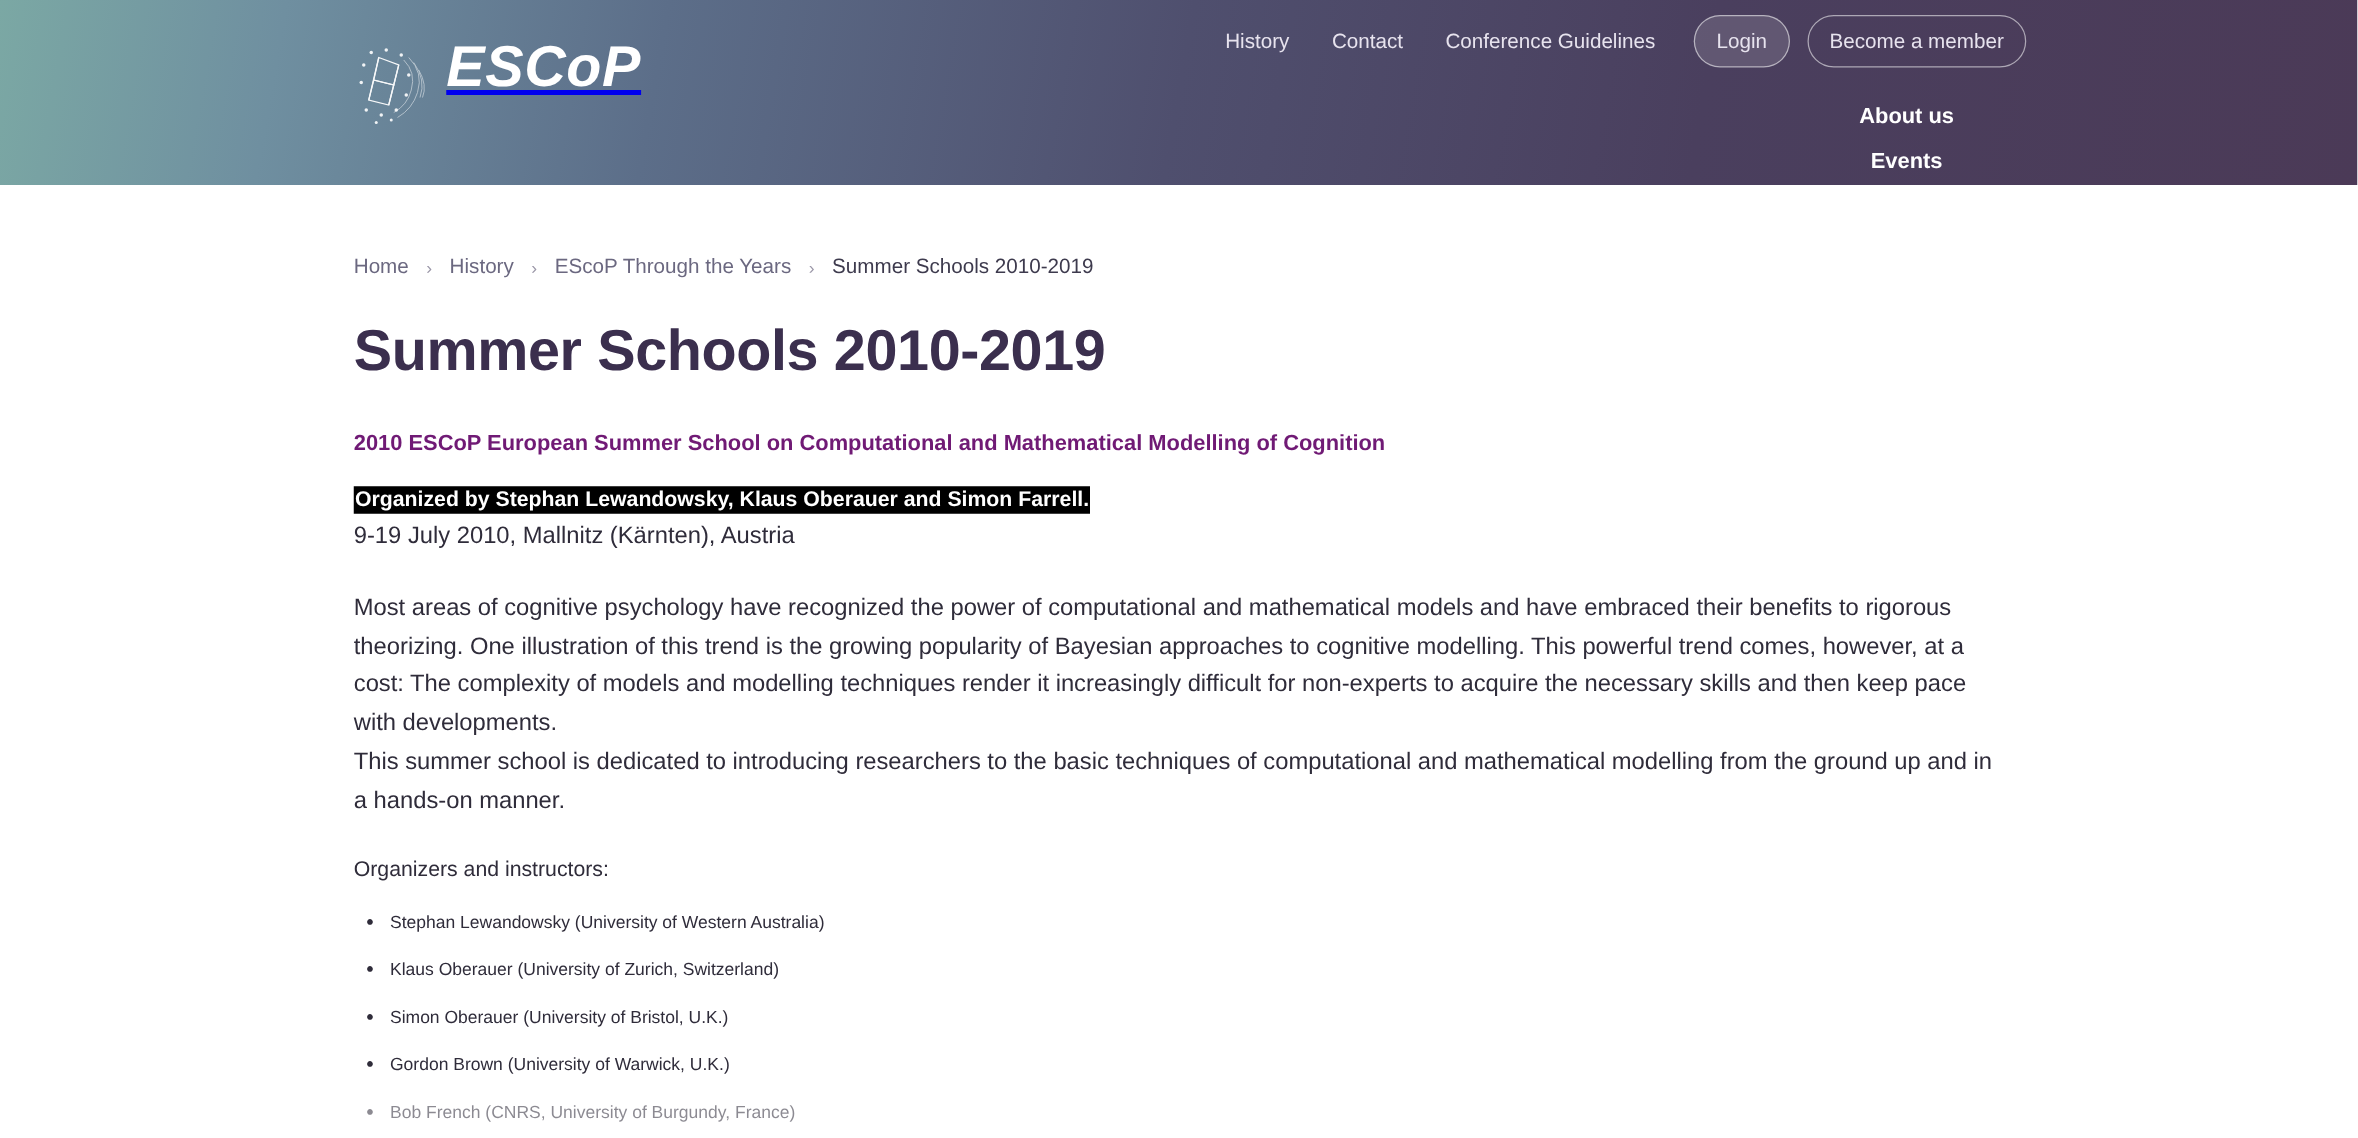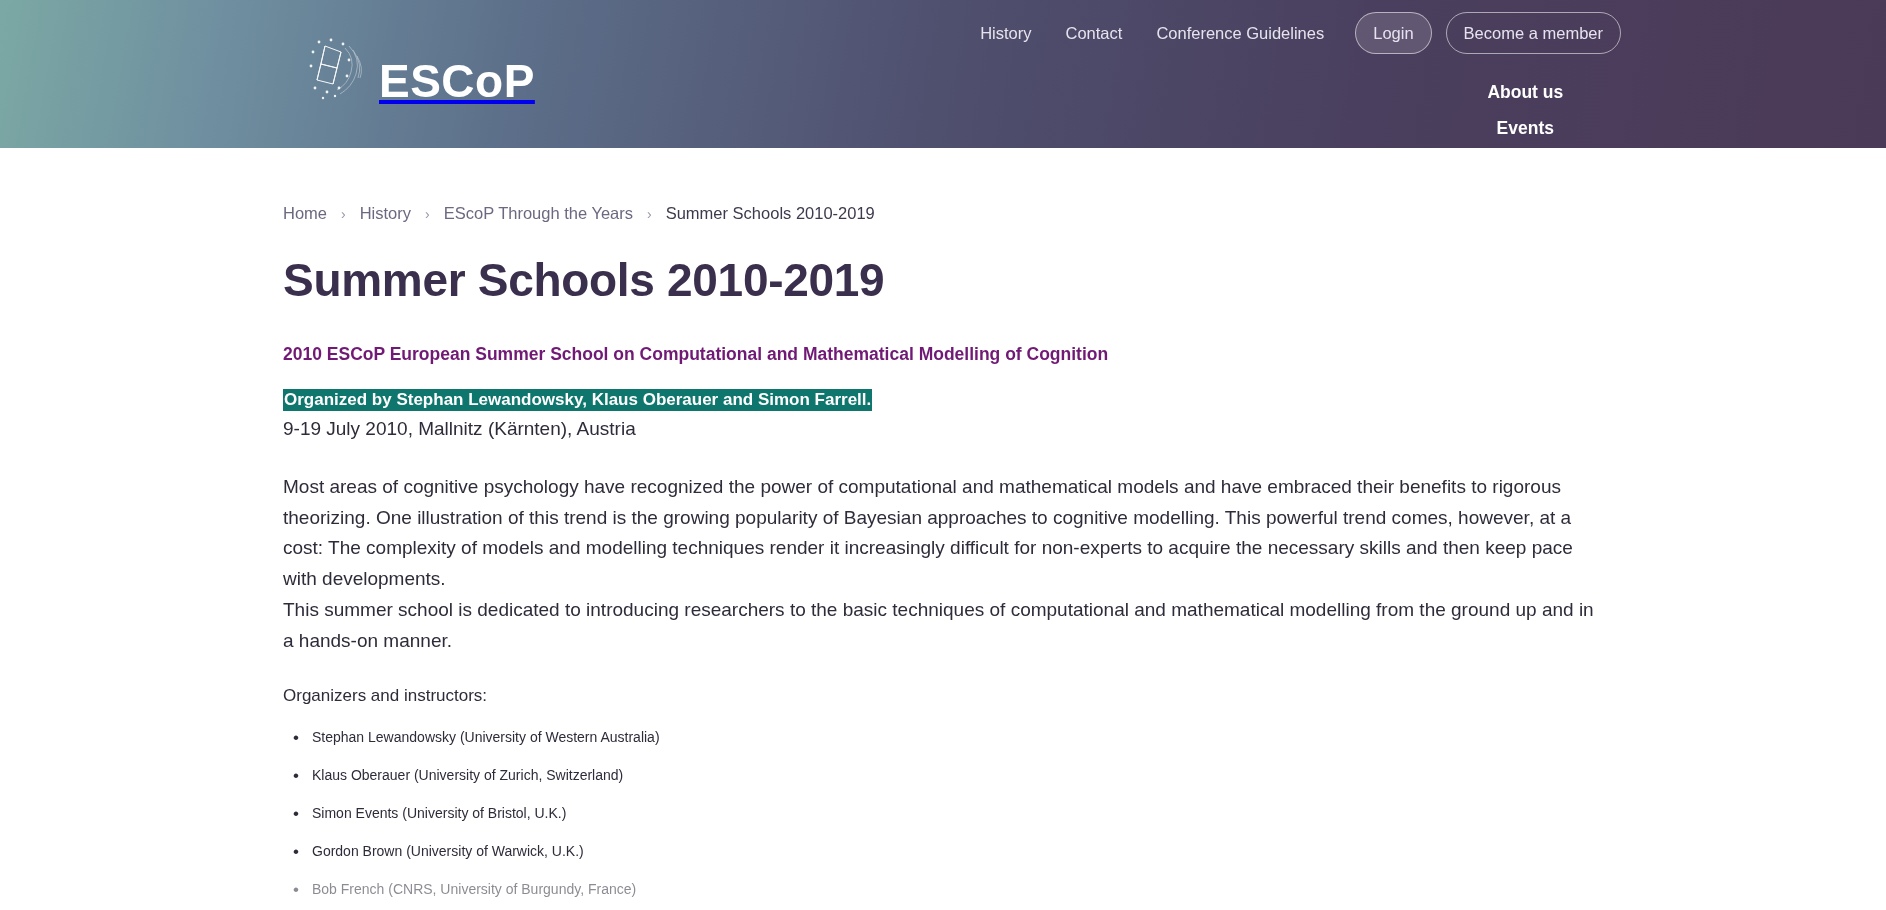--- a/index.html
+++ b/index.html
@@ -20,24 +20,25 @@
   }
   .header-inner {
     position: relative;
     width: 1886px;
     height: 148px;
     margin: 0 auto;
   }
   
   .logo-wrap {
     position: absolute;
-    left: 299px;
+    left: 277px;
     top: 30px;
     display: flex;
-    align-items: flex-end;
+    align-items: flex-start;
+    font-style: italic;
   }
   .logo-mark {
     width: 74px; height: 74px;
     position: relative;
     margin-right: 6px;
   }
   .logo-mark svg { display:block; }
   .logo-text {
     color: #ffffff;
     font-size: 46px;
@@ -144,21 +145,21 @@
     color: #701a75;
   }
 
   .hl-line {
     margin: 23px 0 0 0;
     font-size: 17px;
     font-weight: bold;
     line-height: 1.45;
   }
   .hl-line .hl {
-    background: #0f766e;
+    background: #000000;
     color: #ffffff;
     padding: 1px 1px 2px 1px;
   }
   .date-line {
     margin: 3px 0 0 0;
     font-size: 19px;
     color: #2f2c3a;
     line-height: 1.45;
   }
 
@@ -284,18 +285,18 @@
   <p class="date-line">9-19 July 2010, Mallnitz (Kärnten), Austria</p>
 
   <p class="para">Most areas of cognitive psychology have recognized the power of computational and mathematical models and have embraced their benefits to rigorous theorizing. One illustration of this trend is the growing popularity of Bayesian approaches to cognitive modelling. This powerful trend comes, however, at a cost: The complexity of models and modelling techniques render it increasingly difficult for non-experts to acquire the necessary skills and then keep pace with developments.</p>
   <p class="para tight">This summer school is dedicated to introducing researchers to the basic techniques of computational and mathematical modelling from the ground up and in a hands-on manner.</p>
 
   <p class="list-intro">Organizers and instructors:</p>
 
   <ul class="people">
     <li>Stephan Lewandowsky (University of Western Australia)</li>
     <li>Klaus Oberauer (University of Zurich, Switzerland)</li>
-    <li>Simon Events (University of Bristol, U.K.)</li>
+    <li>Simon Oberauer (University of Bristol, U.K.)</li>
     <li>Gordon Brown (University of Warwick, U.K.)</li>
     <li class="clipped">Bob French (CNRS, University of Burgundy, France)</li>
   </ul>
 
 </main>
 
 </body></html>

